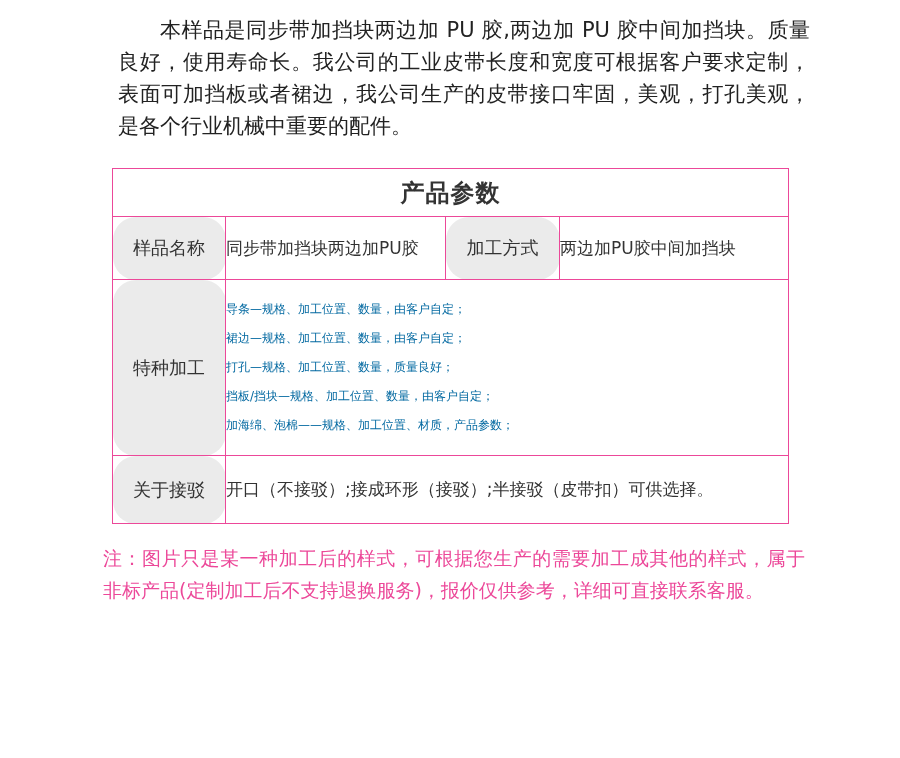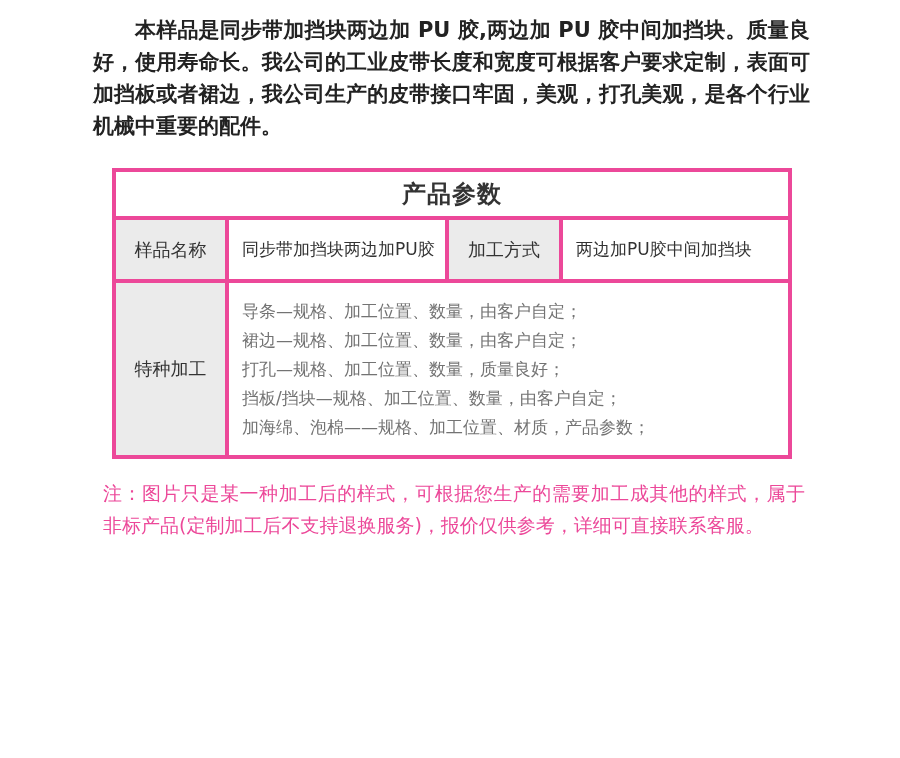--- a/index.html
+++ b/index.html
@@ -8,69 +8,69 @@
     background: #ffffff;
   }
   body {
     width: 900px;
     height: 758px;
     font-family: "DejaVu Sans", "Liberation Sans", sans-serif;
     color: #333333;
     overflow: hidden;
   }
   .intro {
-    margin: 14px 90px 0 93px;
+    margin: 14px 90px 0 118px;
     font-size: 21px;
     line-height: 32px;
     text-align: justify;
     text-indent: 2em;
     color: #222222;
-    font-weight: bold;
   }
   table.params {
     border-collapse: collapse;
     table-layout: fixed;
     margin: 26px 0 0 112px;
     width: 676px;
   }
   table.params td {
-    border: 4px solid #ec4899;
+    border: 1px solid #ec4899;
     box-sizing: border-box;
     overflow: hidden;
   }
   td.ttl {
     height: 48px;
     text-align: center;
     font-size: 24px;
     font-weight: bold;
     color: #333333;
     letter-spacing: 1px;
   }
   td.lbl {
     background: #ebebeb;
     text-align: center;
     vertical-align: middle;
     font-size: 18px;
     color: #333333;
+    border-radius: 23px;
   }
   td.val {
-    padding-left: 13px;
+    padding-left: 0;
     vertical-align: middle;
     font-size: 17px;
     color: #333333;
   }
   tr.r1 td { height: 63px; }
   tr.r2 td { height: 55px; }
   tr.r3 td { height: 68px; }
   tr.r4 td { height: 176px; }
   tr.r5 td { height: 68px; }
   .sp-line {
     line-height: 29px;
-    font-size: 17px;
-    color: #737373;
+    font-size: 12px;
+    color: #0369a1;
   }
   .note {
     margin: 18px 95px 0 103px;
     font-size: 19px;
     line-height: 32px;
     text-align: justify;
     color: #ec4899;
   }
 </style>
 </head>
@@ -98,16 +98,20 @@
     <tr class="r4">
       <td class="lbl">特种加工</td>
       <td class="val" colspan="3">
         <div class="sp-line">导条—规格、加工位置、数量，由客户自定；</div>
         <div class="sp-line">裙边—规格、加工位置、数量，由客户自定；</div>
         <div class="sp-line">打孔—规格、加工位置、数量，质量良好；</div>
         <div class="sp-line">挡板/挡块—规格、加工位置、数量，由客户自定；</div>
         <div class="sp-line">加海绵、泡棉——规格、加工位置、材质，产品参数；</div>
       </td>
     </tr>
+    <tr class="r5">
+      <td class="lbl">关于接驳</td>
+      <td class="val" colspan="3">开口（不接驳）;接成环形（接驳）;半接驳（皮带扣）可供选择。</td>
+    </tr>
   </tbody>
 </table>
 
 <p class="note">注：图片只是某一种加工后的样式，可根据您生产的需要加工成其他的样式，属于非标产品(定制加工后不支持退换服务)，报价仅供参考，详细可直接联系客服。</p>
 
 </body></html>

